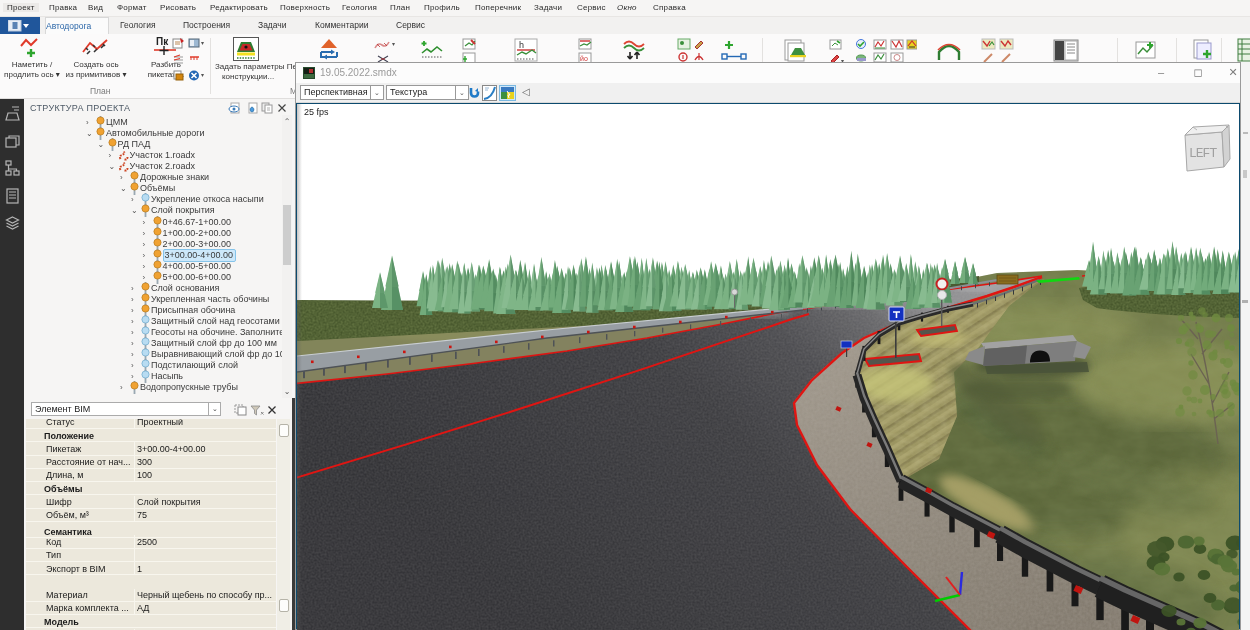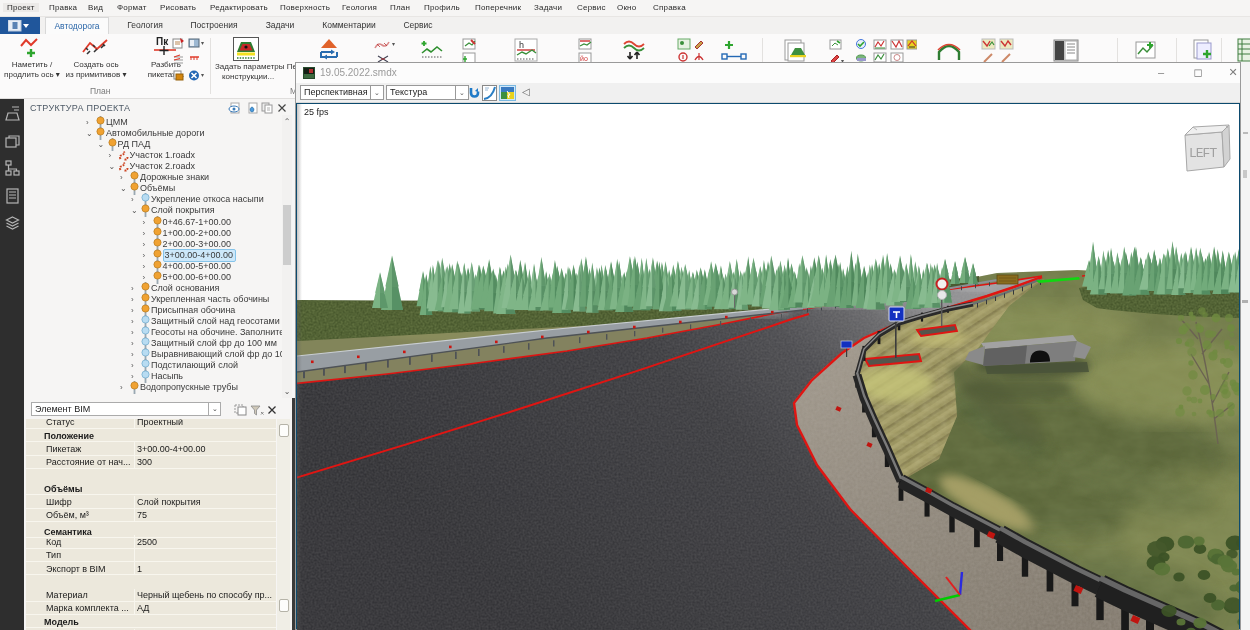--- a/index.html
+++ b/index.html
@@ -6,21 +6,21 @@
 body{font-family:"Liberation Sans",sans-serif;background:#f5f5f5;position:relative;}
 .abs{position:absolute;}
 
 #menubar{position:absolute;left:0;top:0;width:1250px;height:17px;background:#f6f5f4;border-bottom:1px solid #e8e6e4;}
 #menubar span{position:absolute;top:3px;font-size:8px;color:#2a2a2a;letter-spacing:0.2px;}
 #mProekt{background:#eceae8;padding:0 4px;}
 
 #tabrow{position:absolute;left:0;top:17px;width:1250px;height:17px;background:#f2f1f0;}
 #appbtn{position:absolute;left:0;top:17px;width:40px;height:17px;background:#20569b;}
 #appbtn svg{position:absolute;left:8px;top:3px;}
-.rtab{position:absolute;top:17px;height:17px;font-size:8.5px;color:#333;text-align:center;line-height:17px;}
+.rtab{position:absolute;top:17px;height:17px;font-size:8.5px;color:#333;text-align:left;line-height:17px;}
 .rtab.active{background:#fbfbfb;color:#2a66a8;border:1px solid #d8d8d8;border-bottom:none;}
 
 #ribbon{position:absolute;left:0;top:34px;width:1250px;height:65px;background:#fbfafa;border-bottom:1px solid #e0dedd;}
 .rsep{position:absolute;top:4px;width:1px;height:56px;background:#e3e1df;}
 .rlabel{position:absolute;top:52px;font-size:8.5px;color:#7a7a7a;}
 .bigbtn{position:absolute;top:2px;text-align:center;font-size:8px;color:#333;line-height:9.5px;white-space:nowrap;}
 .bigbtn .ic{display:block;margin:0 auto 2px auto;}
 
 #sidebar{position:absolute;left:0;top:99px;width:24px;height:531px;background:#2e2e2e;}
 #sidebar svg{position:absolute;left:4px;}
@@ -69,21 +69,21 @@
 <span style="left:117px;">Формат</span>
 <span style="left:160px;">Рисовать</span>
 <span style="left:210px;">Редактировать</span>
 <span style="left:280px;">Поверхность</span>
 <span style="left:342px;">Геология</span>
 <span style="left:390px;">План</span>
 <span style="left:424px;">Профиль</span>
 <span style="left:475px;">Поперечник</span>
 <span style="left:534px;">Задачи</span>
 <span style="left:577px;">Сервис</span>
-<span style="left:617px;">Окно</span>
+<span style="left:617px;font-style:italic;">Окно</span>
 <span style="left:653px;">Справка</span>
 </div>
 <div id="tabrow"></div>
 <div id="appbtn">
 <svg width="22" height="12" viewBox="0 0 22 12">
       <rect x="0" y="0" width="13" height="11" fill="#e8eef6" stroke="#b9c8dc" stroke-width="1"></rect>
       <rect x="4.5" y="2" width="5" height="7" fill="#5b83b4"></rect>
       <path d="M15 4 l6 0 -3 4 z" fill="#fff"></path>
     </svg>
 </div>
@@ -591,20 +591,25 @@
         <span class="c2"></span>
       </div>
 <div class="prow" style="top:23.3px;">
         <span class="c1">Пикетаж</span>
         <span class="c2">3+00.00-4+00.00</span>
         <div class="vline"></div>
       </div>
 <div class="prow" style="top:36.6px;">
         <span class="c1">Расстояние от нач...</span>
         <span class="c2">300</span>
+        <div class="vline"></div>
+      </div>
+<div class="prow" style="top:49.9px;">
+        <span class="c1">Длина, м</span>
+        <span class="c2">100</span>
         <div class="vline"></div>
       </div>
 <div class="prow sect" style="top:63.2px;">
         <span class="c1">Объёмы</span>
         <span class="c2"></span>
       </div>
 <div class="prow" style="top:76.5px;">
         <span class="c1">Шифр</span>
         <span class="c2">Слой покрытия</span>
         <div class="vline"></div>

